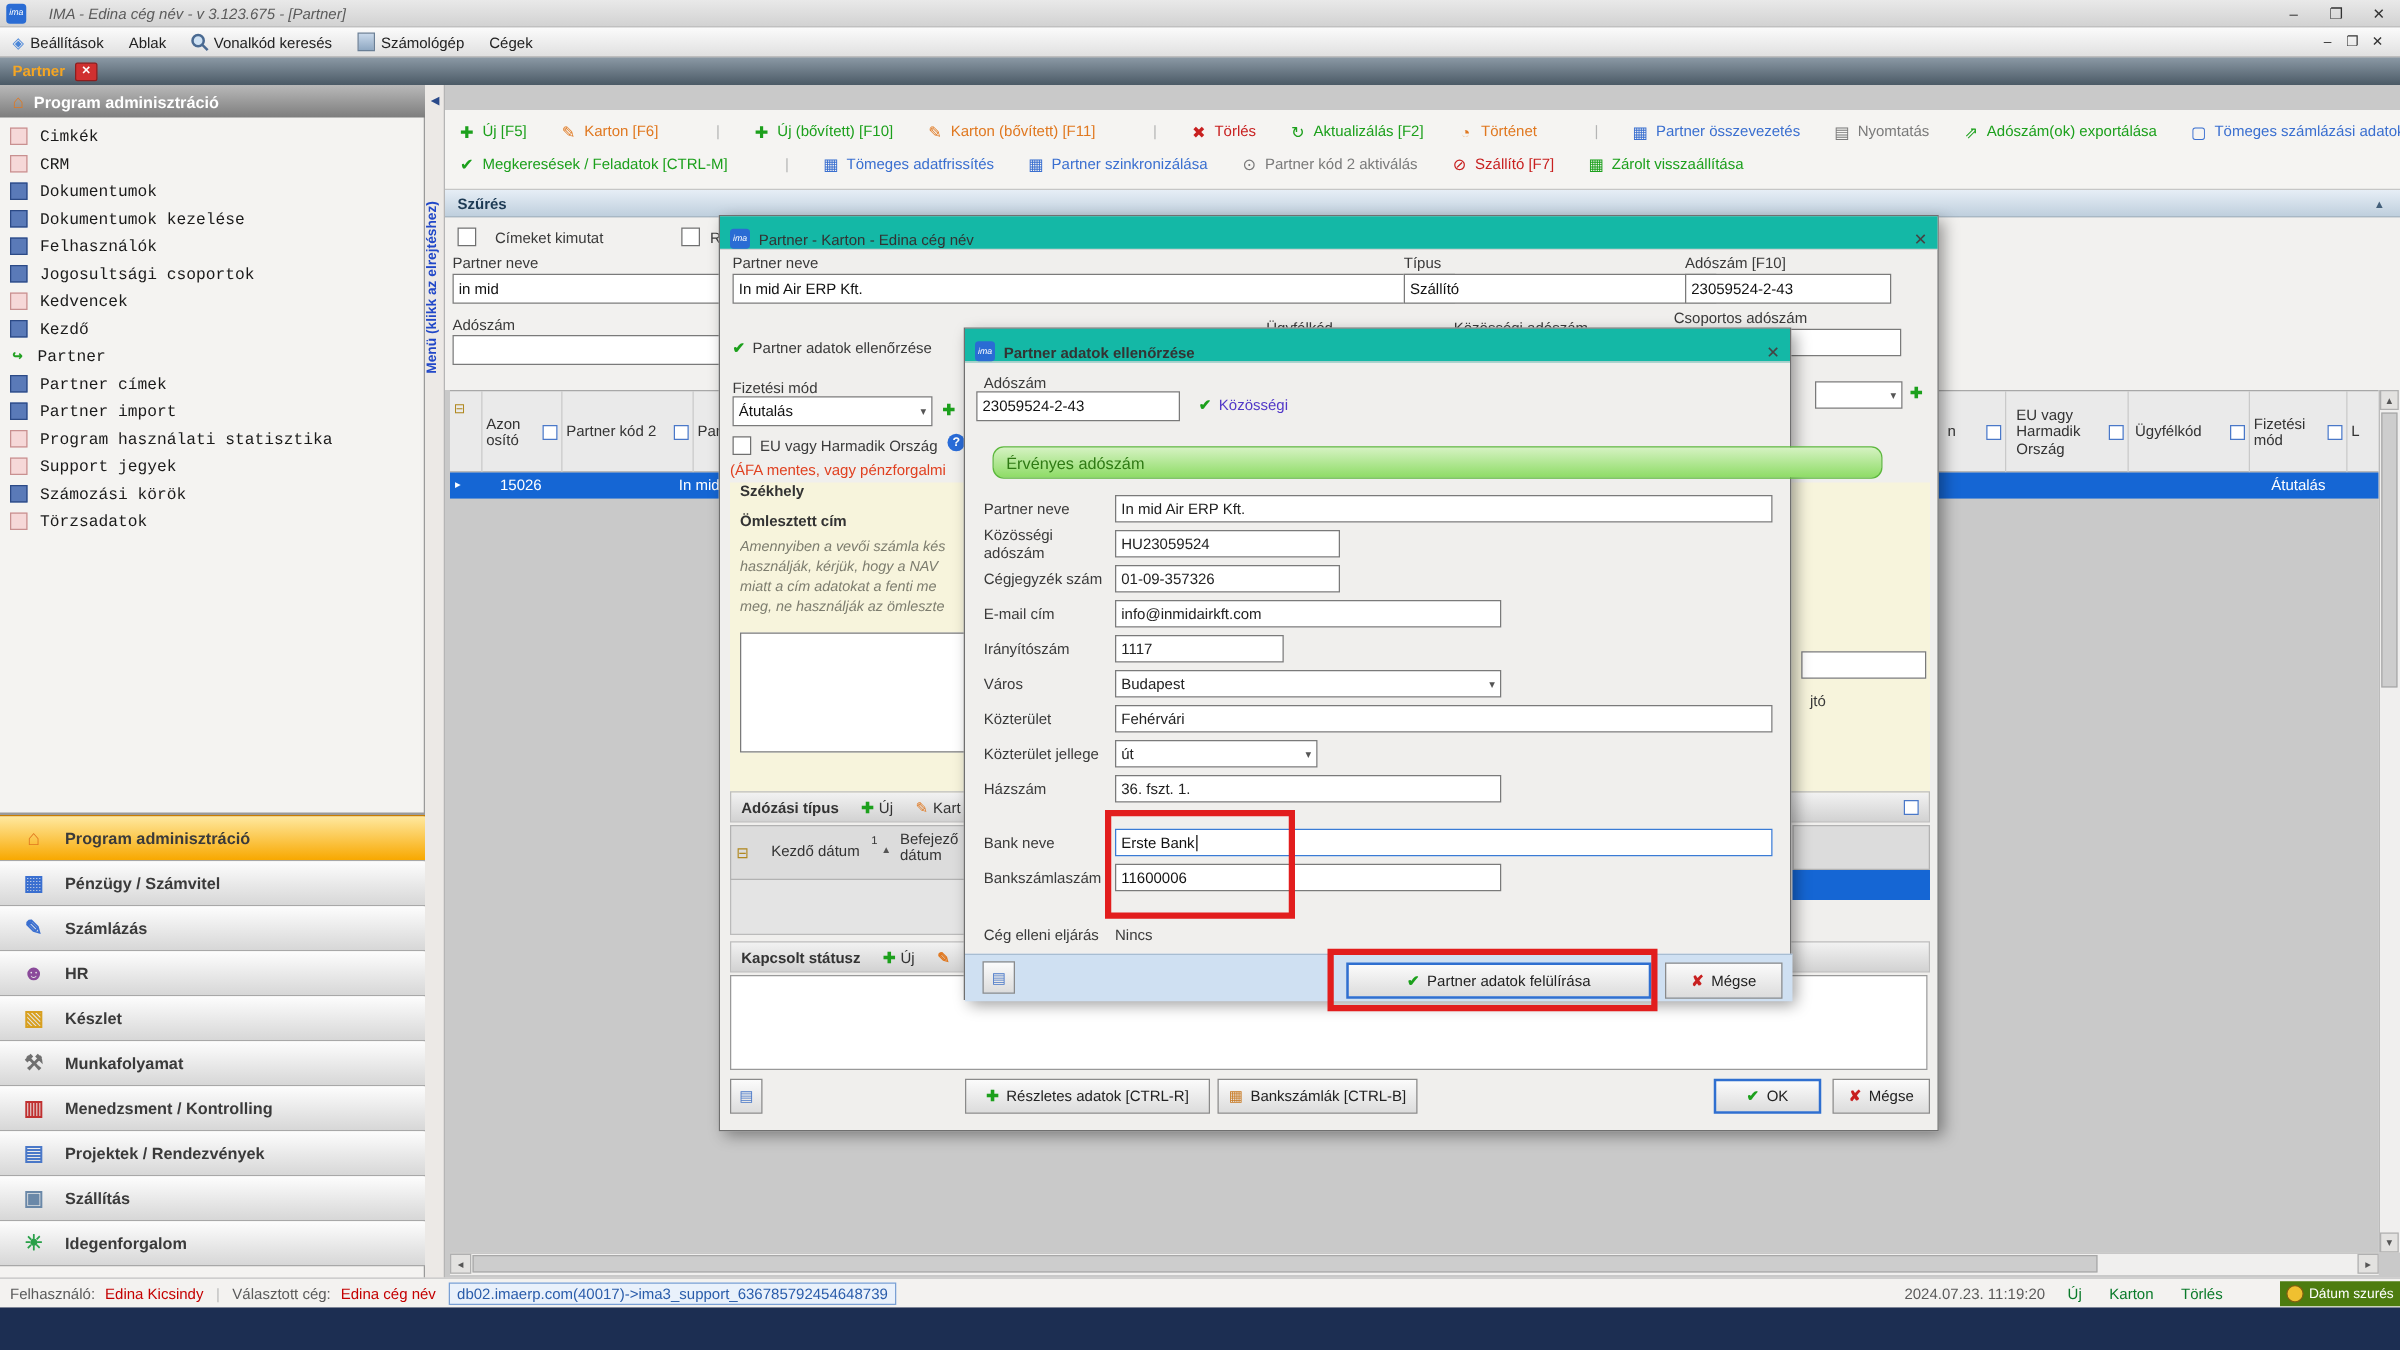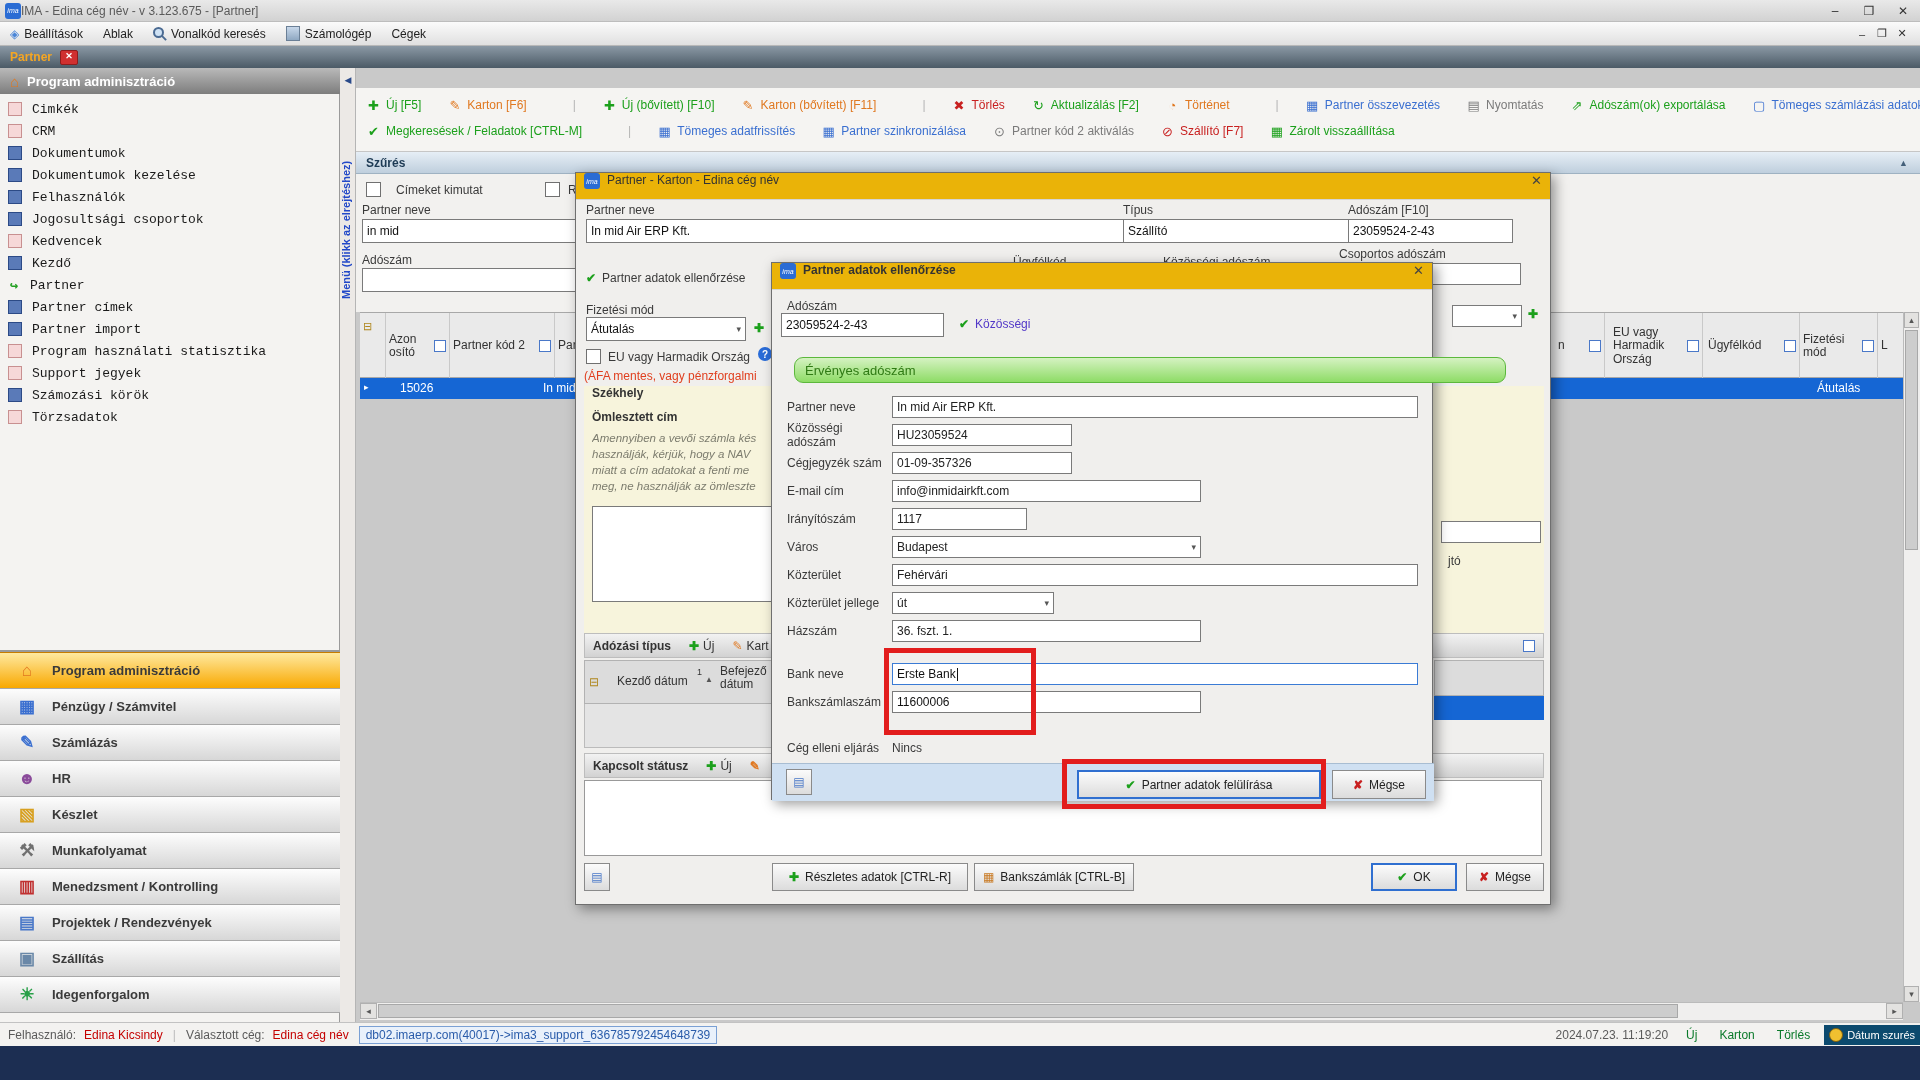--- a/index.html
+++ b/index.html
@@ -4,21 +4,21 @@
 <style>
   html,body{margin:0;padding:0;background:#555;}
   .stage{position:relative;width:1920px;height:1080px;overflow:hidden;background:#c9c9c9;
          font-family:"Liberation Sans",sans-serif;font-size:12px;color:#222;}
   .abs{position:absolute;box-sizing:border-box;}
   .flex{display:flex;align-items:center;}
   
   .titlebar{left:0;top:0;width:1920px;height:22px;background:linear-gradient(#e9e9e9,#d2d2d2);border-bottom:1px solid #bdbdbd;}
   .appicon{width:16px;height:16px;border-radius:3px;background:#2a6cd4;color:#fff;font-size:7px;font-style:italic;
            display:flex;align-items:center;justify-content:center;flex:0 0 auto;}
-  .titletext{color:#5a5a5a;margin-left:0;}
+  .titletext{color:#5a5a5a;margin-left:18px;font-style:italic;}
   .wbtn{width:34px;text-align:center;color:#333;font-size:12px;}
   .menubar{left:0;top:22px;width:1920px;height:24px;background:linear-gradient(#fbfbfb,#e0e0e0);border-bottom:1px solid #b8b8b8;}
   .menuitem{display:flex;align-items:center;gap:5px;padding:0 10px;height:100%;color:#222;}
   .mico{font-size:12px;}
   .mag{position:relative;width:13px;height:13px;display:inline-block;}
   .mag::before{content:"";position:absolute;width:7px;height:7px;border:2px solid #4a6a92;border-radius:50%;left:0;top:0;background:#cfe2f4;}
   .mag::after{content:"";position:absolute;width:6px;height:2px;background:#4a6a92;transform:rotate(45deg);left:8px;top:10px;}
   .calcico{width:12px;height:13px;background:linear-gradient(#c8d8ea,#8fa8c2);border:1px solid #6a7f96;display:inline-block;}
   .tabbar{left:0;top:46px;width:1920px;height:22px;background:linear-gradient(#8b99a5,#4b5a66);}
   .tabname{color:#f5a623;font-weight:bold;margin-left:10px;}
@@ -69,21 +69,21 @@
   .fbox{width:10px;height:10px;border:1px solid #4a78c8;background:#fff;flex:0 0 auto;margin-left:auto;}
   .selrow{left:360px;top:378px;width:1543px;height:21px;background:#1566d4;color:#fff;}
   .gridbody{left:360px;top:399px;width:1543px;height:603px;background:#c9c9c9;}
   .hscroll{left:360px;top:1002px;width:1543px;height:18px;background:#f0efee;border-top:1px solid #bbb;}
   .scrollarrow{width:17px;height:16px;background:#e3e2e0;border:1px solid #b0b0b0;color:#555;font-size:9px;
                display:inline-flex;align-items:center;justify-content:center;}
   .thumb{background:#cdcdcd;border:1px solid #a8a8a8;height:14px;}
   .vscroll{left:1903px;top:312px;width:17px;height:690px;background:#f0efee;border-left:1px solid #bbb;}
   
   .dialog{background:#f0efed;border:1px solid #6f6f6f;box-shadow:4px 4px 12px rgba(0,0,0,.4);}
-  .dtitle{height:26px;background:#eab308;border-bottom:1px solid #d5d5d5;display:flex;align-items:flex-start;padding:0 8px;}
+  .dtitle{height:26px;background:#14b8a6;border-bottom:1px solid #d5d5d5;display:flex;align-items:flex-end;padding:0 8px;}
   .dtitle .t{margin-left:7px;color:#333;}
   .dx{margin-left:auto;color:#444;font-size:13px;}
   .btn{background:linear-gradient(#fbfbfb,#dcdcdc);border:1px solid #8a8a8a;display:flex;align-items:center;
        justify-content:center;gap:6px;font-size:12px;color:#222;}
   .btn.default{border:2px solid #2f6fd0;}
   .gchk{color:#1ca01c;font-weight:bold;}
   .xglyph{color:#c82020;font-weight:bold;}
   .beige{background:#f7f4dc;}
   .note-red{color:#e04020;font-size:12px;}
   .italic-note{color:#7c7c6e;font-style:italic;font-size:11.5px;line-height:16px;white-space:nowrap;overflow:hidden;}
@@ -103,21 +103,21 @@
   .caret{display:inline-block;width:1px;height:13px;background:#111;margin-left:1px;}
   .redrect{border:5px solid #e21d1d;background:transparent;z-index:30;}
   .bluerowstrip{background:#1566d4;}
   .qicon{width:14px;height:14px;border-radius:50%;background:#2a6cd8;color:#fff;font-size:10px;font-weight:bold;
          display:inline-flex;align-items:center;justify-content:center;}
   
   .statusbar{left:0;top:1022px;width:1920px;height:24px;background:#f3f2f0;border-top:1px solid #c2c2c2;color:#5a5a5a;}
   .red{color:#c40000;}
   .dbbox{border:1px solid #7aa0d4;background:#e9f1fb;color:#2a5caa;padding:1px 6px;}
   .slink{color:#0a7a2a;}
-  .datefilter{background:#0c4a6e;color:#fff;display:flex;align-items:center;gap:4px;padding:0 5px;height:20px;font-size:11px;white-space:nowrap;overflow:hidden;}
+  .datefilter{background:#4d7c0f;color:#fff;display:flex;align-items:center;gap:4px;padding:0 5px;height:20px;font-size:11px;white-space:nowrap;overflow:hidden;margin-left:32px;}
   .clockico{width:12px;height:12px;border-radius:50%;background:#f0c030;border:1px solid #806010;flex:0 0 auto;}
   .taskbar{left:0;top:1046px;width:1920px;height:34px;background:#1c2e52;}
 </style>
 </head>
 <body>
 
 <div class="stage">
 
   <div class="abs titlebar flex">
     <span class="appicon" style="margin-left:5px">ima</span>

